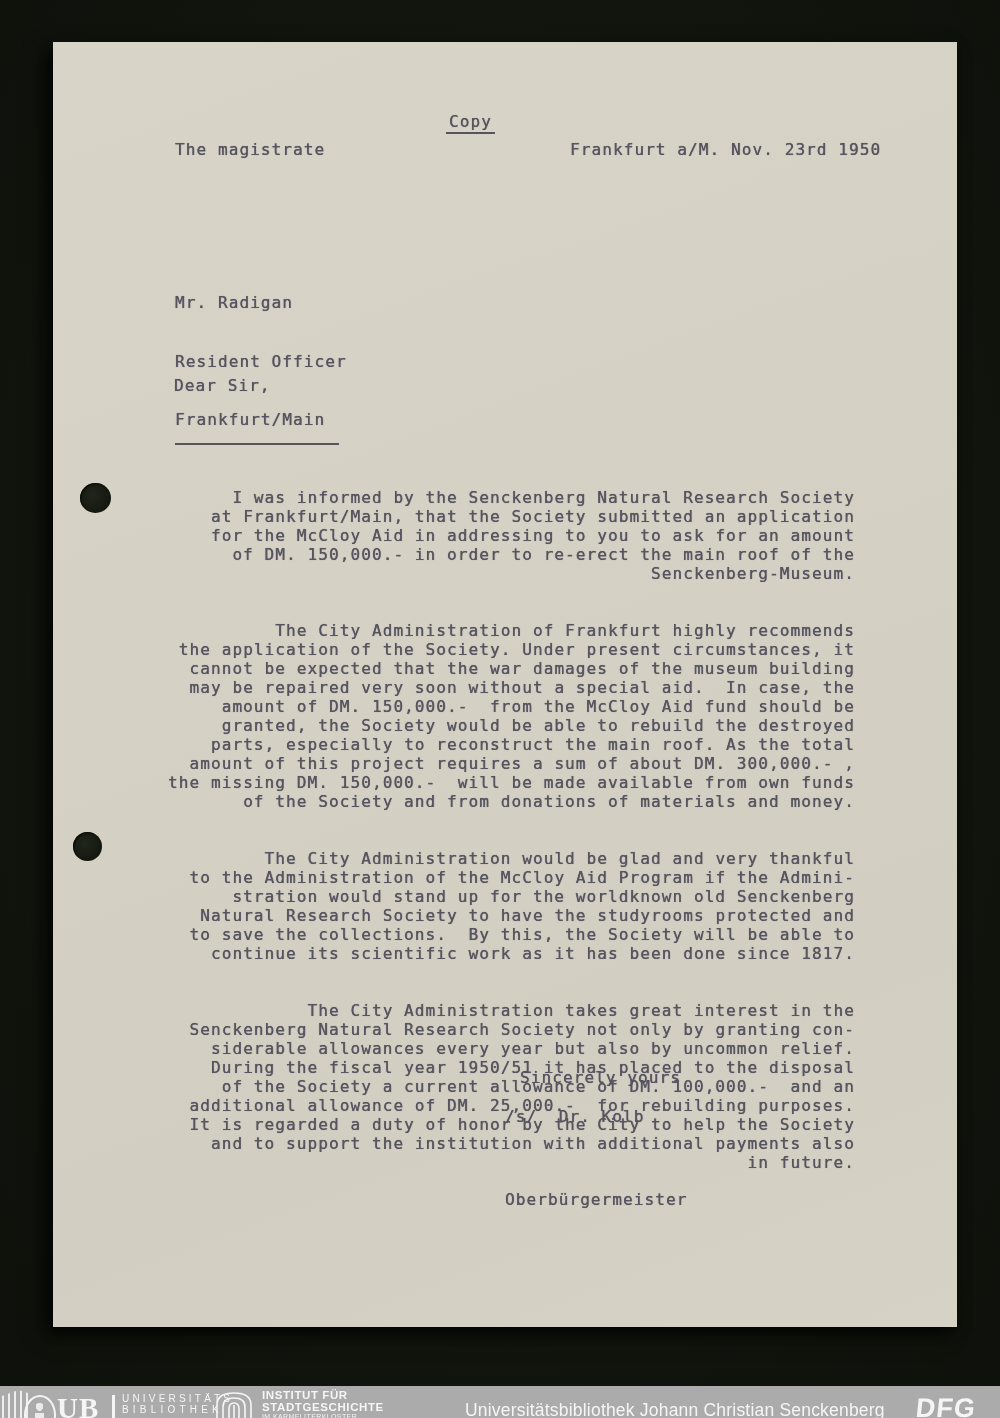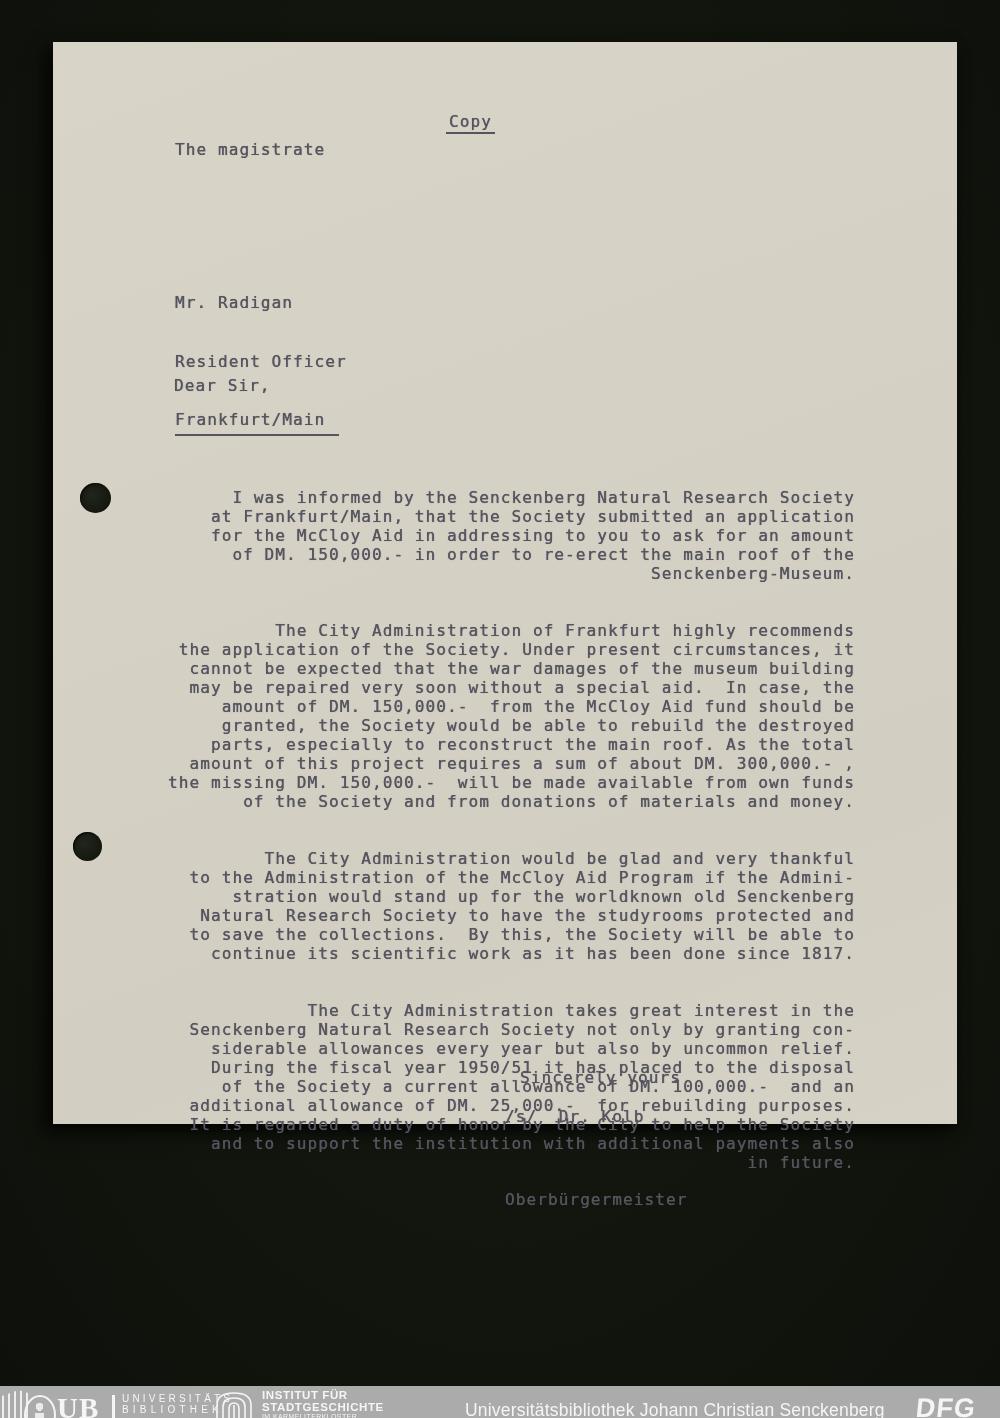--- a/index.html
+++ b/index.html
@@ -6,41 +6,41 @@
   body{
     width:1000px;height:1418px;position:relative;overflow:hidden;
     background:#14160f;
     font-family:"DejaVu Sans Mono", monospace;
   }
   .scene{position:absolute;inset:0;
     background:radial-gradient(ellipse at 50% 45%, #181b12 0%, #11140d 70%, #0e110b 100%);}
 
   
   .paper{
-    position:absolute;left:53px;top:42px;width:904px;height:1082px;
+    position:absolute;left:53px;top:42px;width:904px;height:1285px;
     background:linear-gradient(160deg,#d8d4c8 0%,#d5d1c5 40%,#d2cec2 75%,#d6d2c5 100%);
     box-shadow:-10px 8px 18px rgba(0,0,0,0.65), 0 4px 10px rgba(0,0,0,0.5);
   }
   .hole{position:absolute;border-radius:50%;
     background:radial-gradient(circle at 40% 40%, #22251c 0%, #15180f 70%);
     box-shadow:inset 1px 1px 2px rgba(0,0,0,0.8);}
   .hole1{left:27px;top:441px;width:31px;height:30px;}
   .hole2{left:20px;top:790px;width:29px;height:29px;}
 
   
   .tw{
     position:absolute;color:#56545f;font-size:16px;letter-spacing:1.1px;
     line-height:19px;white-space:pre;
     text-shadow:0 0 0.7px rgba(86,84,95,0.85), 0.4px 0.4px 0.5px rgba(70,70,84,0.35);
   }
   .copy-heading{left:393px;top:70px;border-bottom:2px solid #56545f;padding:0 3px 1px 3px;}
   .sender{left:122px;top:98px;}
   .date-line{left:517px;top:98px;}
   .recipient{left:122px;top:212px;line-height:19.5px;}
-  .recipient .u{display:inline-block;border-bottom:2px solid #56545f;padding-right:14px;padding-bottom:4px;}
+  .recipient .u{display:inline-block;border-bottom:2px solid #56545f;padding-right:14px;padding-bottom:13px;}
   .salutation{left:121px;top:334px;}
   .letter-body{left:115px;top:408px;text-align:right;}
   .para{white-space:pre;}
   .closing{left:467px;top:1026px;}
   .signature{left:452px;top:1065px;}
   .signature-title{left:452px;top:1148px;}
 
   
   .footer-bar{
     position:absolute;left:0;top:1370px;width:1000px;height:48px;
@@ -92,20 +92,21 @@
 
 <div class="scene">
 
   <div class="paper">
     <div class="hole hole1"></div>
     <div class="hole hole2"></div>
 
     <div class="tw copy-heading">Copy</div>
 
     <div class="tw sender">The magistrate</div>
+    <div class="tw date-line">Frankfurt a/M. Nov. 23rd 1950</div>
 
     <div class="tw recipient">
       <div>Mr. Radigan</div>
       <div>Resident Officer</div>
       <div><span class="u">Frankfurt/Main</span></div>
     </div>
 
     <div class="tw salutation">Dear Sir,</div>
 
     <div class="tw letter-body">

